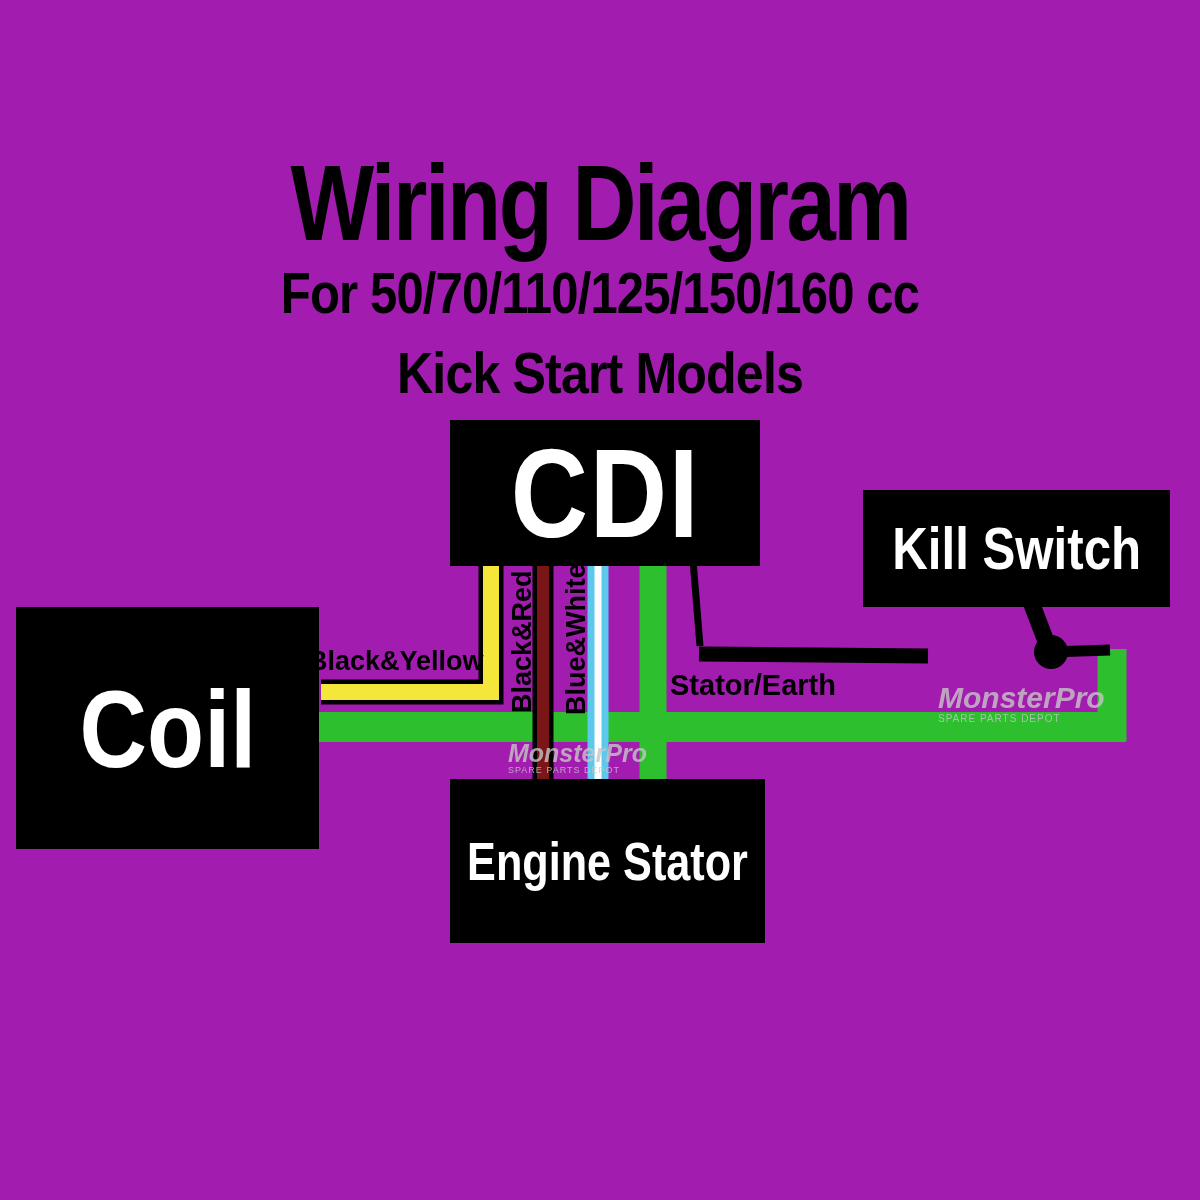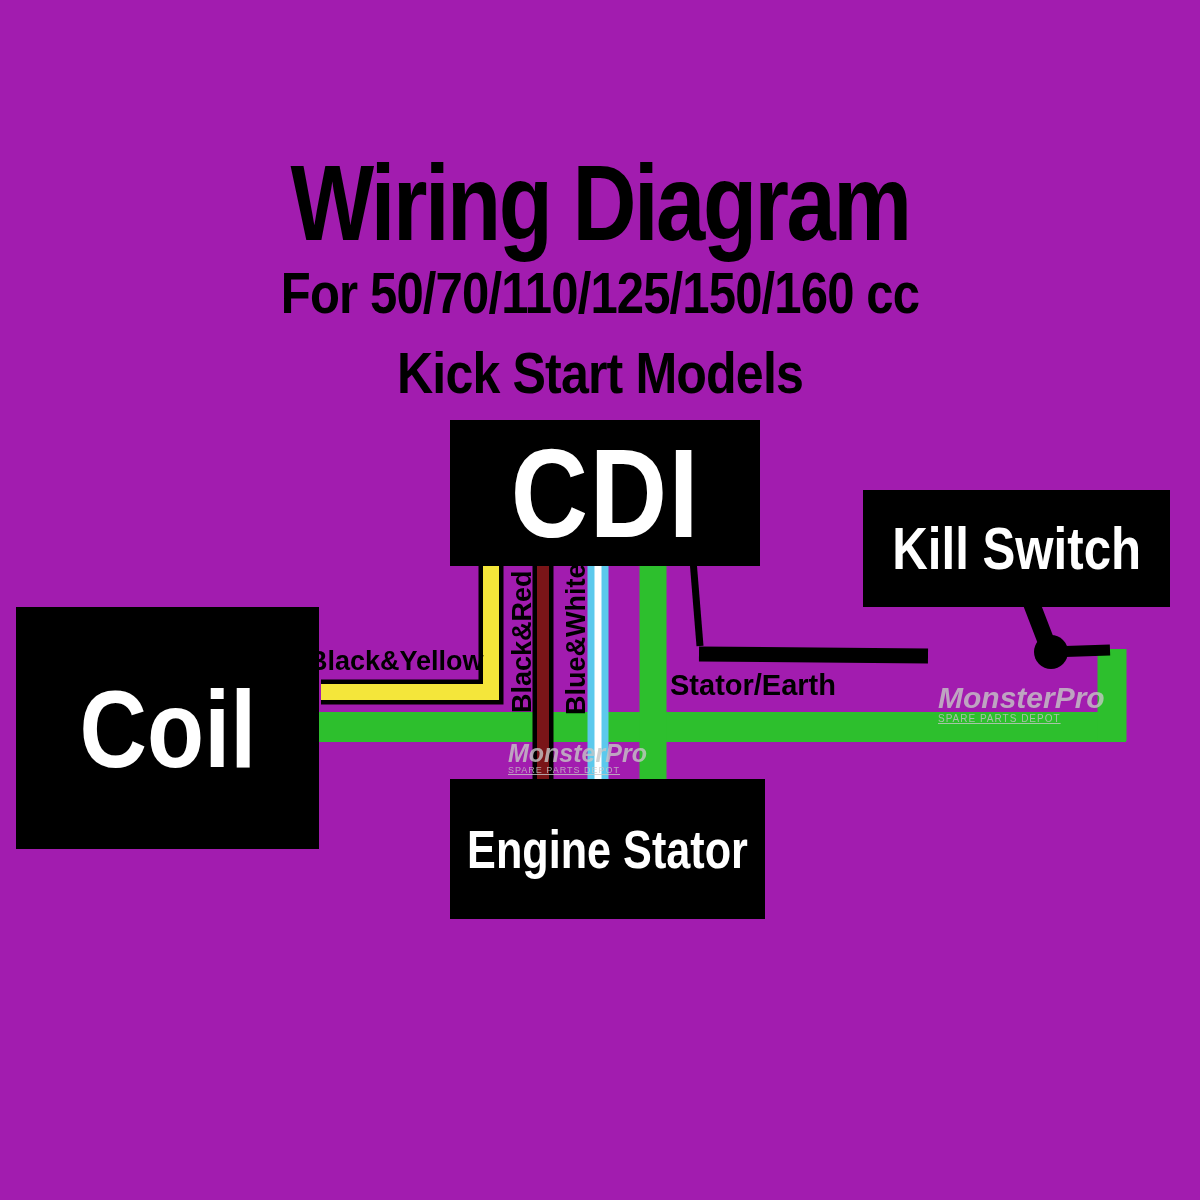--- a/index.html
+++ b/index.html
@@ -15,39 +15,39 @@
   
   .box{position:absolute;background:#000;color:#fff;display:flex;align-items:center;
        justify-content:center;z-index:2;font-weight:bold;}
   .box span{display:block;white-space:nowrap;}
   .box-cdi{left:450px;top:420px;width:310px;height:146px;font-size:126px;}
   .box-cdi span{transform:scaleX(.85);letter-spacing:2px;}
   .box-kill{left:863px;top:490px;width:307px;height:117px;font-size:60px;}
   .box-kill span{transform:scaleX(.82);}
   .box-coil{left:16px;top:607px;width:303px;height:242px;font-size:110px;}
   .box-coil span{transform:scaleX(.85);}
-  .box-stator{left:450px;top:779px;width:315px;height:140px;font-size:54px;text-align:right;}
+  .box-stator{left:450px;top:779px;width:315px;height:164px;font-size:54px;text-align:right;}
   .box-stator span{transform:scaleX(.8);}
 
   
   svg.wires{position:absolute;left:0;top:0;z-index:1;}
 
   
   .wlabel{position:absolute;z-index:3;font-weight:bold;white-space:nowrap;color:#000;}
   .lbl-by{left:308px;top:646px;font-size:27px;}
   .vlabel{transform-origin:left top;transform:rotate(-90deg);}
   .lbl-br{left:507px;top:713px;width:138px;font-size:27px;}
   .lbl-bw{left:561px;top:715px;width:142px;font-size:27px;}
   .lbl-kw{left:712px;top:613px;font-size:30px;}
   .lbl-ge{left:670px;top:669px;font-size:29px;}
 
   
   .wm{position:absolute;z-index:4;color:#c6c6c6;opacity:.8;line-height:1.05;}
   .wm .wm-name{font-size:30px;font-weight:bold;font-style:italic;}
-  .wm .wm-tag{font-size:10px;letter-spacing:1px;text-decoration:underline;}
+  .wm .wm-tag{font-size:10px;letter-spacing:1px;}
   .wm1{left:938px;top:682px;width:170px;}
   .wm2{left:508px;top:740px;width:150px;}
   .wm2 .wm-name{font-size:25px;}
   .wm2 .wm-tag{font-size:9px;}
 </style>
 </head>
 <body>
 
 <div class="stage">
 

